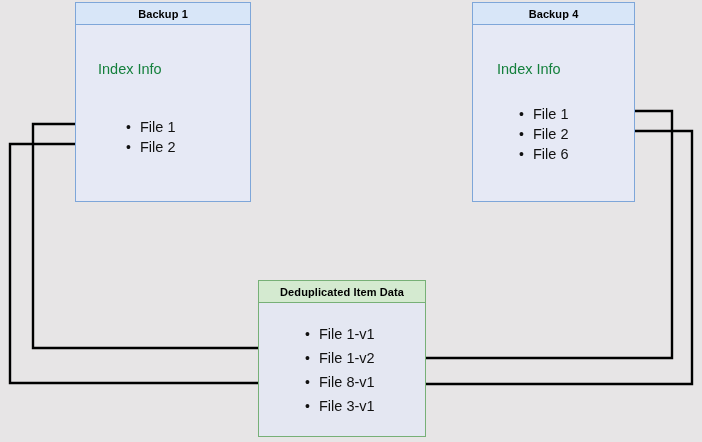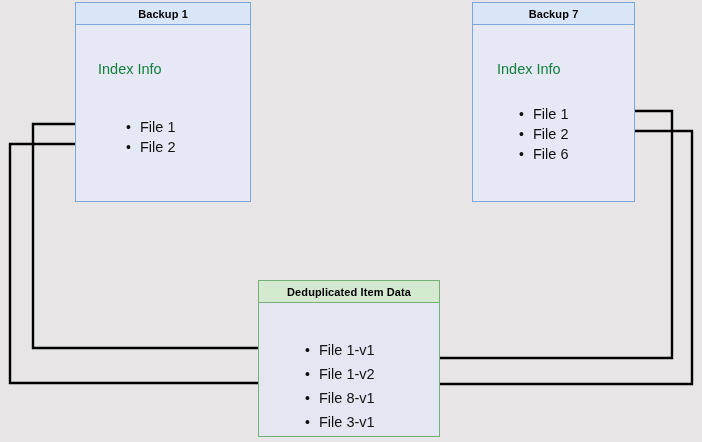--- a/index.html
+++ b/index.html
@@ -119,35 +119,35 @@
     <div class="box-body">
       <div class="index-label" style="left:22px; top:36px;">Index Info</div>
       <ul class="file-list" style="left:48px; top:92px;">
         <li>File 1</li>
         <li>File 2</li>
       </ul>
     </div>
   </div>
 
   <div class="box" style="left:472px; top:2px; width:163px; height:200px;">
-    <div class="box-title">Backup 7</div>
+    <div class="box-title">Backup 4</div>
     <div class="box-body">
       <div class="index-label" style="left:24px; top:36px;">Index Info</div>
       <ul class="file-list" style="left:44px; top:79px;">
         <li>File 1</li>
         <li>File 2</li>
         <li>File 6</li>
       </ul>
     </div>
   </div>
 
-  <div class="box green" style="left:258px; top:280px; width:182px; height:157px;">
+  <div class="box green" style="left:258px; top:280px; width:168px; height:157px;">
     <div class="box-title">Deduplicated Item Data</div>
     <div class="box-body">
-      <ul class="file-list dedup-list" style="left:44px; top:35px;">
+      <ul class="file-list dedup-list" style="left:44px; top:19px;">
         <li>File 1-v1</li>
         <li>File 1-v2</li>
         <li>File 8-v1</li>
         <li>File 3-v1</li>
       </ul>
     </div>
   </div>
 
 </div>
 

